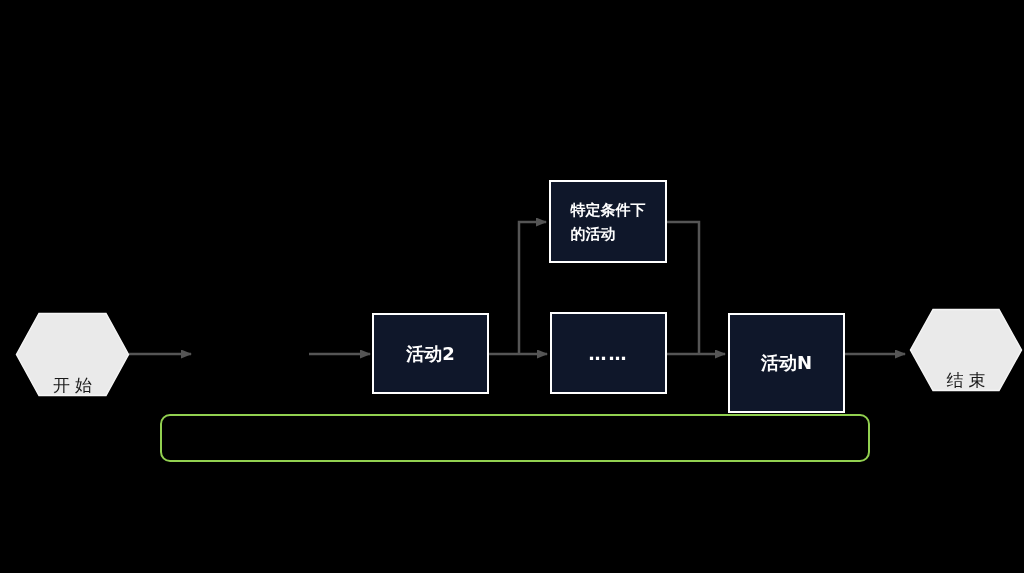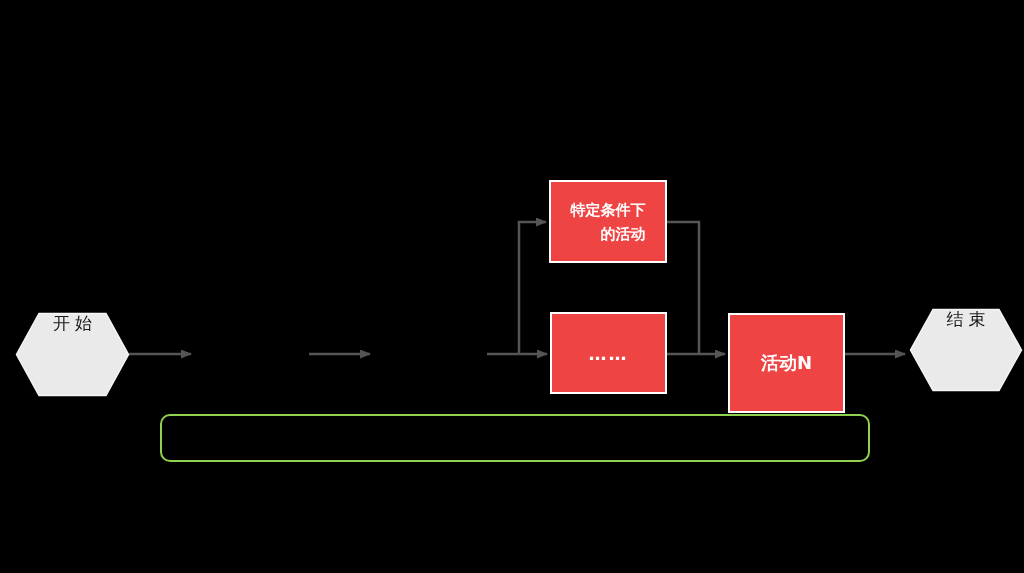--- a/index.html
+++ b/index.html
@@ -19,21 +19,21 @@
     position: absolute;
     left: 0; top: 0;
     width: 1024px;
     height: 573px;
     pointer-events: none;
   }
   
   .hexagon {
     position: absolute;
     display: flex;
-    align-items: flex-start;
+    align-items: flex-end;
     justify-content: center;
   }
   .hexagon svg {
     position: absolute;
     left: 0; top: 0;
     width: 100%; height: 100%;
   }
   .hexagon .label {
     position: relative;
     color: #1a1a1a;
@@ -42,30 +42,30 @@
     letter-spacing: 5px;
     text-indent: 5px;
     z-index: 2;
   }
   .hex-start { left: 15px; top: 312px; width: 115px; height: 85px; }
   .hex-end   { left: 909px; top: 308px; width: 114px; height: 84px; }
 
   
   .process {
     position: absolute;
-    background: #ef4444;
+    background: #0f172a;
     border: 2px solid #ffffff;
     box-sizing: border-box;
     display: flex;
     align-items: center;
     justify-content: center;
     color: #ffffff;
     font-size: 18px;
     font-weight: bold;
-    text-align: right;
+    text-align: left;
   }
   .proc-1 { left: 193px; top: 313px; width: 117px; height: 80px; }
   .proc-2 { left: 372px; top: 313px; width: 117px; height: 81px; }
   .proc-dots { left: 550px; top: 312px; width: 117px; height: 82px; letter-spacing: 2px; }
   .proc-n { left: 728px; top: 313px; width: 117px; height: 100px; }
   .proc-cond {
     left: 549px; top: 180px; width: 118px; height: 83px;
     font-size: 15px;
     line-height: 1.6;
   }
@@ -105,20 +105,23 @@
   </svg>
 
   <div class="hexagon hex-start">
     <svg viewBox="0 0 115 85" preserveAspectRatio="none">
       <polygon points="24,1.5 91,1.5 113.5,42.5 91,83.5 24,83.5 1.5,42.5" fill="#EAEAEA" stroke="#F5F5F5" stroke-width="1.5"></polygon>
     </svg>
     <span class="label">开始</span>
   </div>
 
 
+  <div class="process proc-2">
+    <span class="label">活动2</span>
+  </div>
 
   <div class="process proc-cond">
     <span class="label">特定条件下
 的活动</span>
   </div>
 
   <div class="process proc-dots">
     <span class="label">……</span>
   </div>
 

